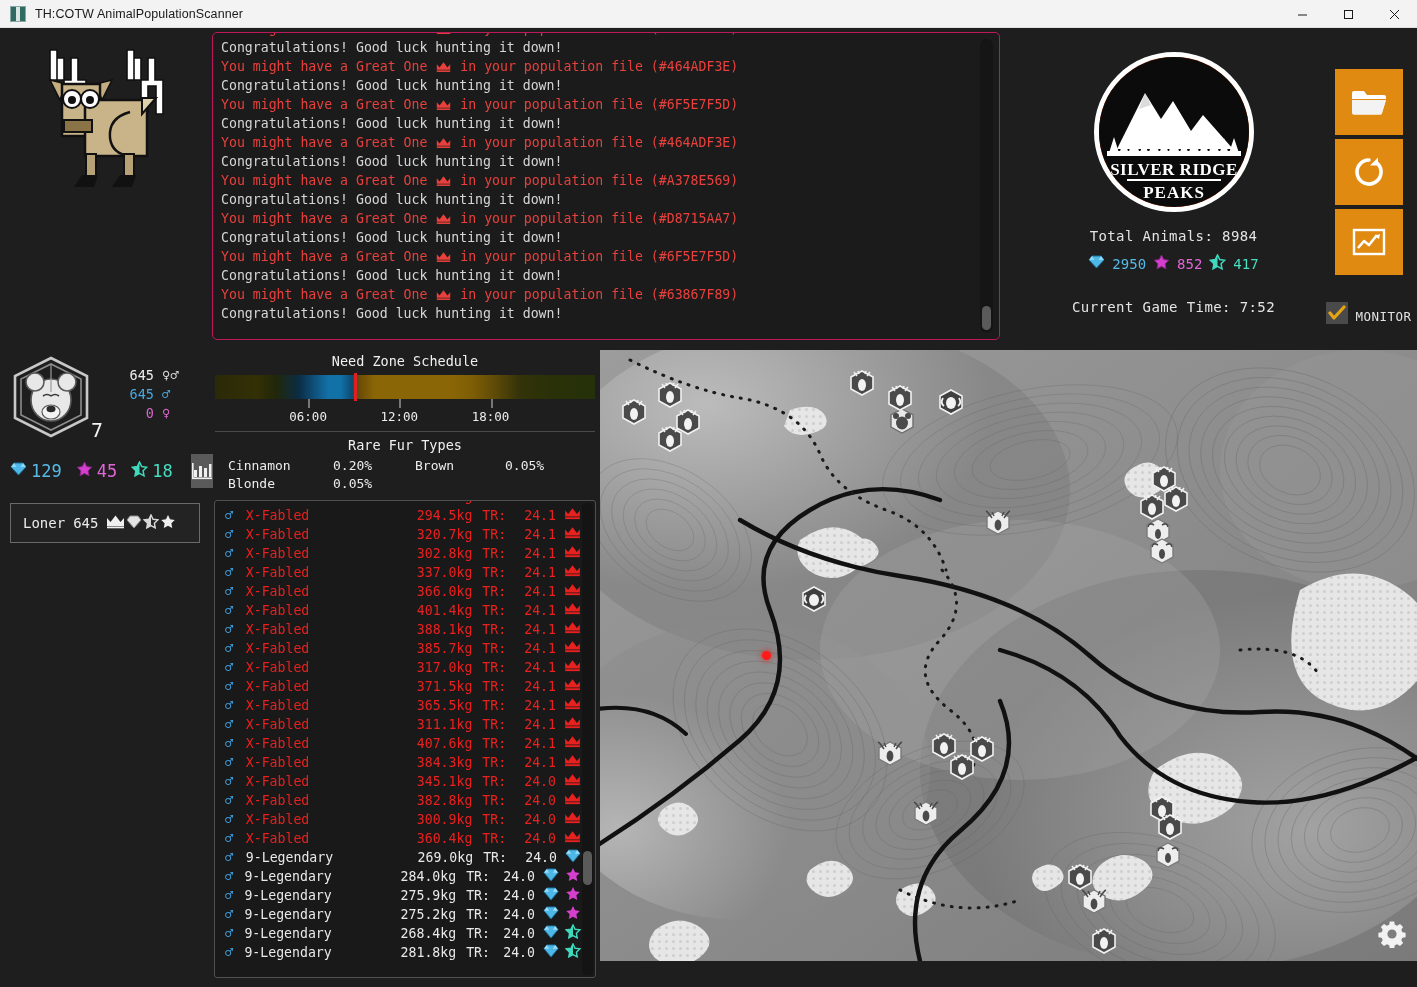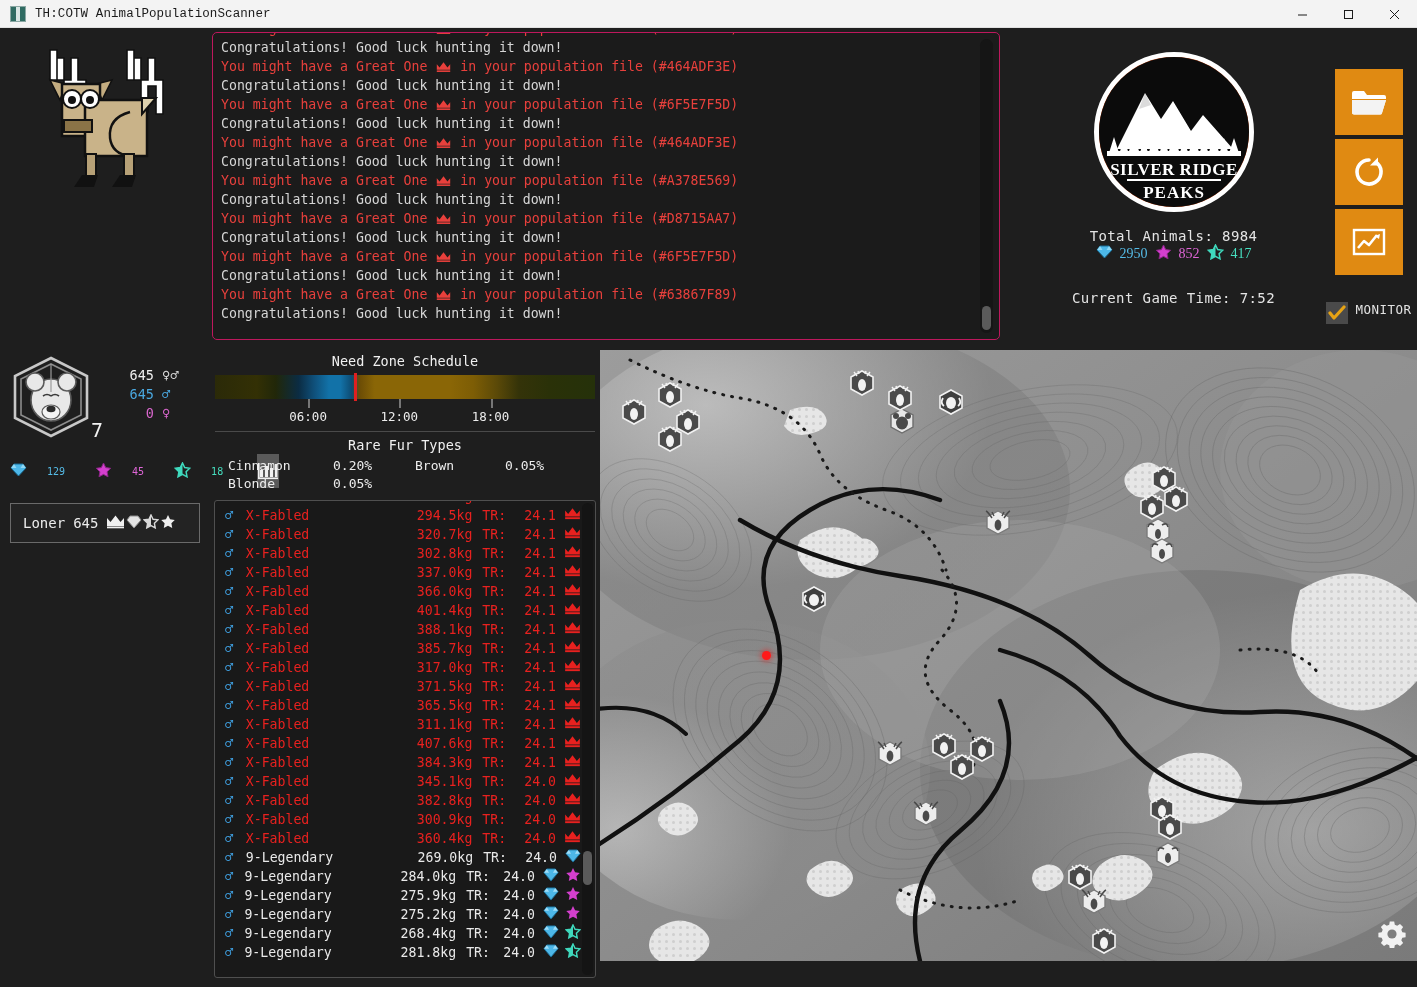--- a/index.html
+++ b/index.html
@@ -17,21 +17,21 @@
     display: flex; align-items: center;
     border-bottom: 1px solid #e0e0e0;
     position: relative;
   }
   .tb-icon {
     width: 16px; height: 16px; margin-left: 10px; margin-right: 9px;
     background: linear-gradient(90deg,#2f6b62 0 33%, #d9e6e4 33% 66%, #2f6b62 66% 100%);
     border: 1px solid #8aa7a3;
   }
   .tb-title {
-    font-family: Liberation Mono, monospace;
+    font-family: Liberation Sans, sans-serif;
     font-size: 12.5px; color: #1a1a1a; letter-spacing: .1px;
   }
   .tb-buttons { position: absolute; right: 0; top: 0; height: 28px; display: flex; }
   .tb-btn {
     width: 46px; height: 28px; display: flex; align-items: center; justify-content: center;
     font-family: "Liberation Sans", sans-serif; font-size: 12px; color: #1a1a1a;
   }
 
   
   .app {
@@ -107,42 +107,41 @@
   }
   .reserve-logo {
     width: 160px; height: 160px; border-radius: 50%;
     background: #c2410c; border: 5px solid #ffffff;
     position: relative; overflow: hidden;
   }
   .total-animals {
     margin-top: 16px; color: #e4e4e4; font-size: 14px; letter-spacing: .4px;
   }
   .rarity-row {
-    margin-top: 0; display: flex; align-items: center; gap: 7px;
+    margin-top: 10px; display: flex; align-items: center; gap: 7px;
     font-size: 14px;
-    font-family: Liberation Serif, serif;
   }
   .rarity-row .n-diamond { color: #55bbe6; }
   .rarity-row .n-great   { color: #e066d8; }
   .rarity-row .n-rare    { color: #46dfc0; }
   .game-time {
     margin-top: 26px; color: #e4e4e4; font-size: 14px; letter-spacing: .4px;
   }
 
   .buttons-block {
     width: 76px; flex: none; display: flex; flex-direction: column;
     align-items: center; padding-top: 33px; gap: 4px;
   }
   .obtn {
     width: 68px; height: 66px; background: #e08a12;
     display: flex; align-items: center; justify-content: center;
     cursor: pointer;
   }
   .monitor-row {
-    margin-top: 23px; display: flex; align-items: flex-start; gap: 7px;
+    margin-top: 23px; display: flex; align-items: flex-end; gap: 7px;
   }
   .chk {
     width: 22px; height: 22px; background: #4a4a4a;
     display: flex; align-items: center; justify-content: center;
   }
   .monitor-label { color: #e2e2e2; font-size: 12.5px; letter-spacing: .5px; }
 
   
   .tabbar {
     height: 26px; width: 100%;
@@ -175,22 +174,22 @@
     font-size: 13.5px; line-height: 19px; text-align: right;
   }
   .gs-row { display: flex; justify-content: flex-end; align-items: center; gap: 8px; }
   .gs-num { min-width: 32px; text-align: right; }
   .gs-both .gs-num { color: #efefef; }
   .gs-male .gs-num { color: #4aa8e0; }
   .gs-female .gs-num { color: #d866cc; }
   .gs-sym { width: 18px; text-align: left; font-size: 14px; }
 
   .species-rarity {
-    display: flex; align-items: center; gap: 20px;
-    margin-top: 12px; padding-left: 6px; font-size: 10px;
+    display: flex; align-items: center; gap: 4px;
+    margin-top: 12px; padding-left: 6px; font-size: 17px;
   }
   .species-rarity .sr-num { margin-right: 10px; }
   .sr-diamond { color: #55bbe6; }
   .sr-great { color: #e066d8; }
   .sr-rare { color: #46dfc0; }
   .chart-btn {
     width: 34px; height: 34px; background: #5a5a5a;
     display: flex; align-items: center; justify-content: center;
     margin-left: 4px; cursor: pointer;
   }

